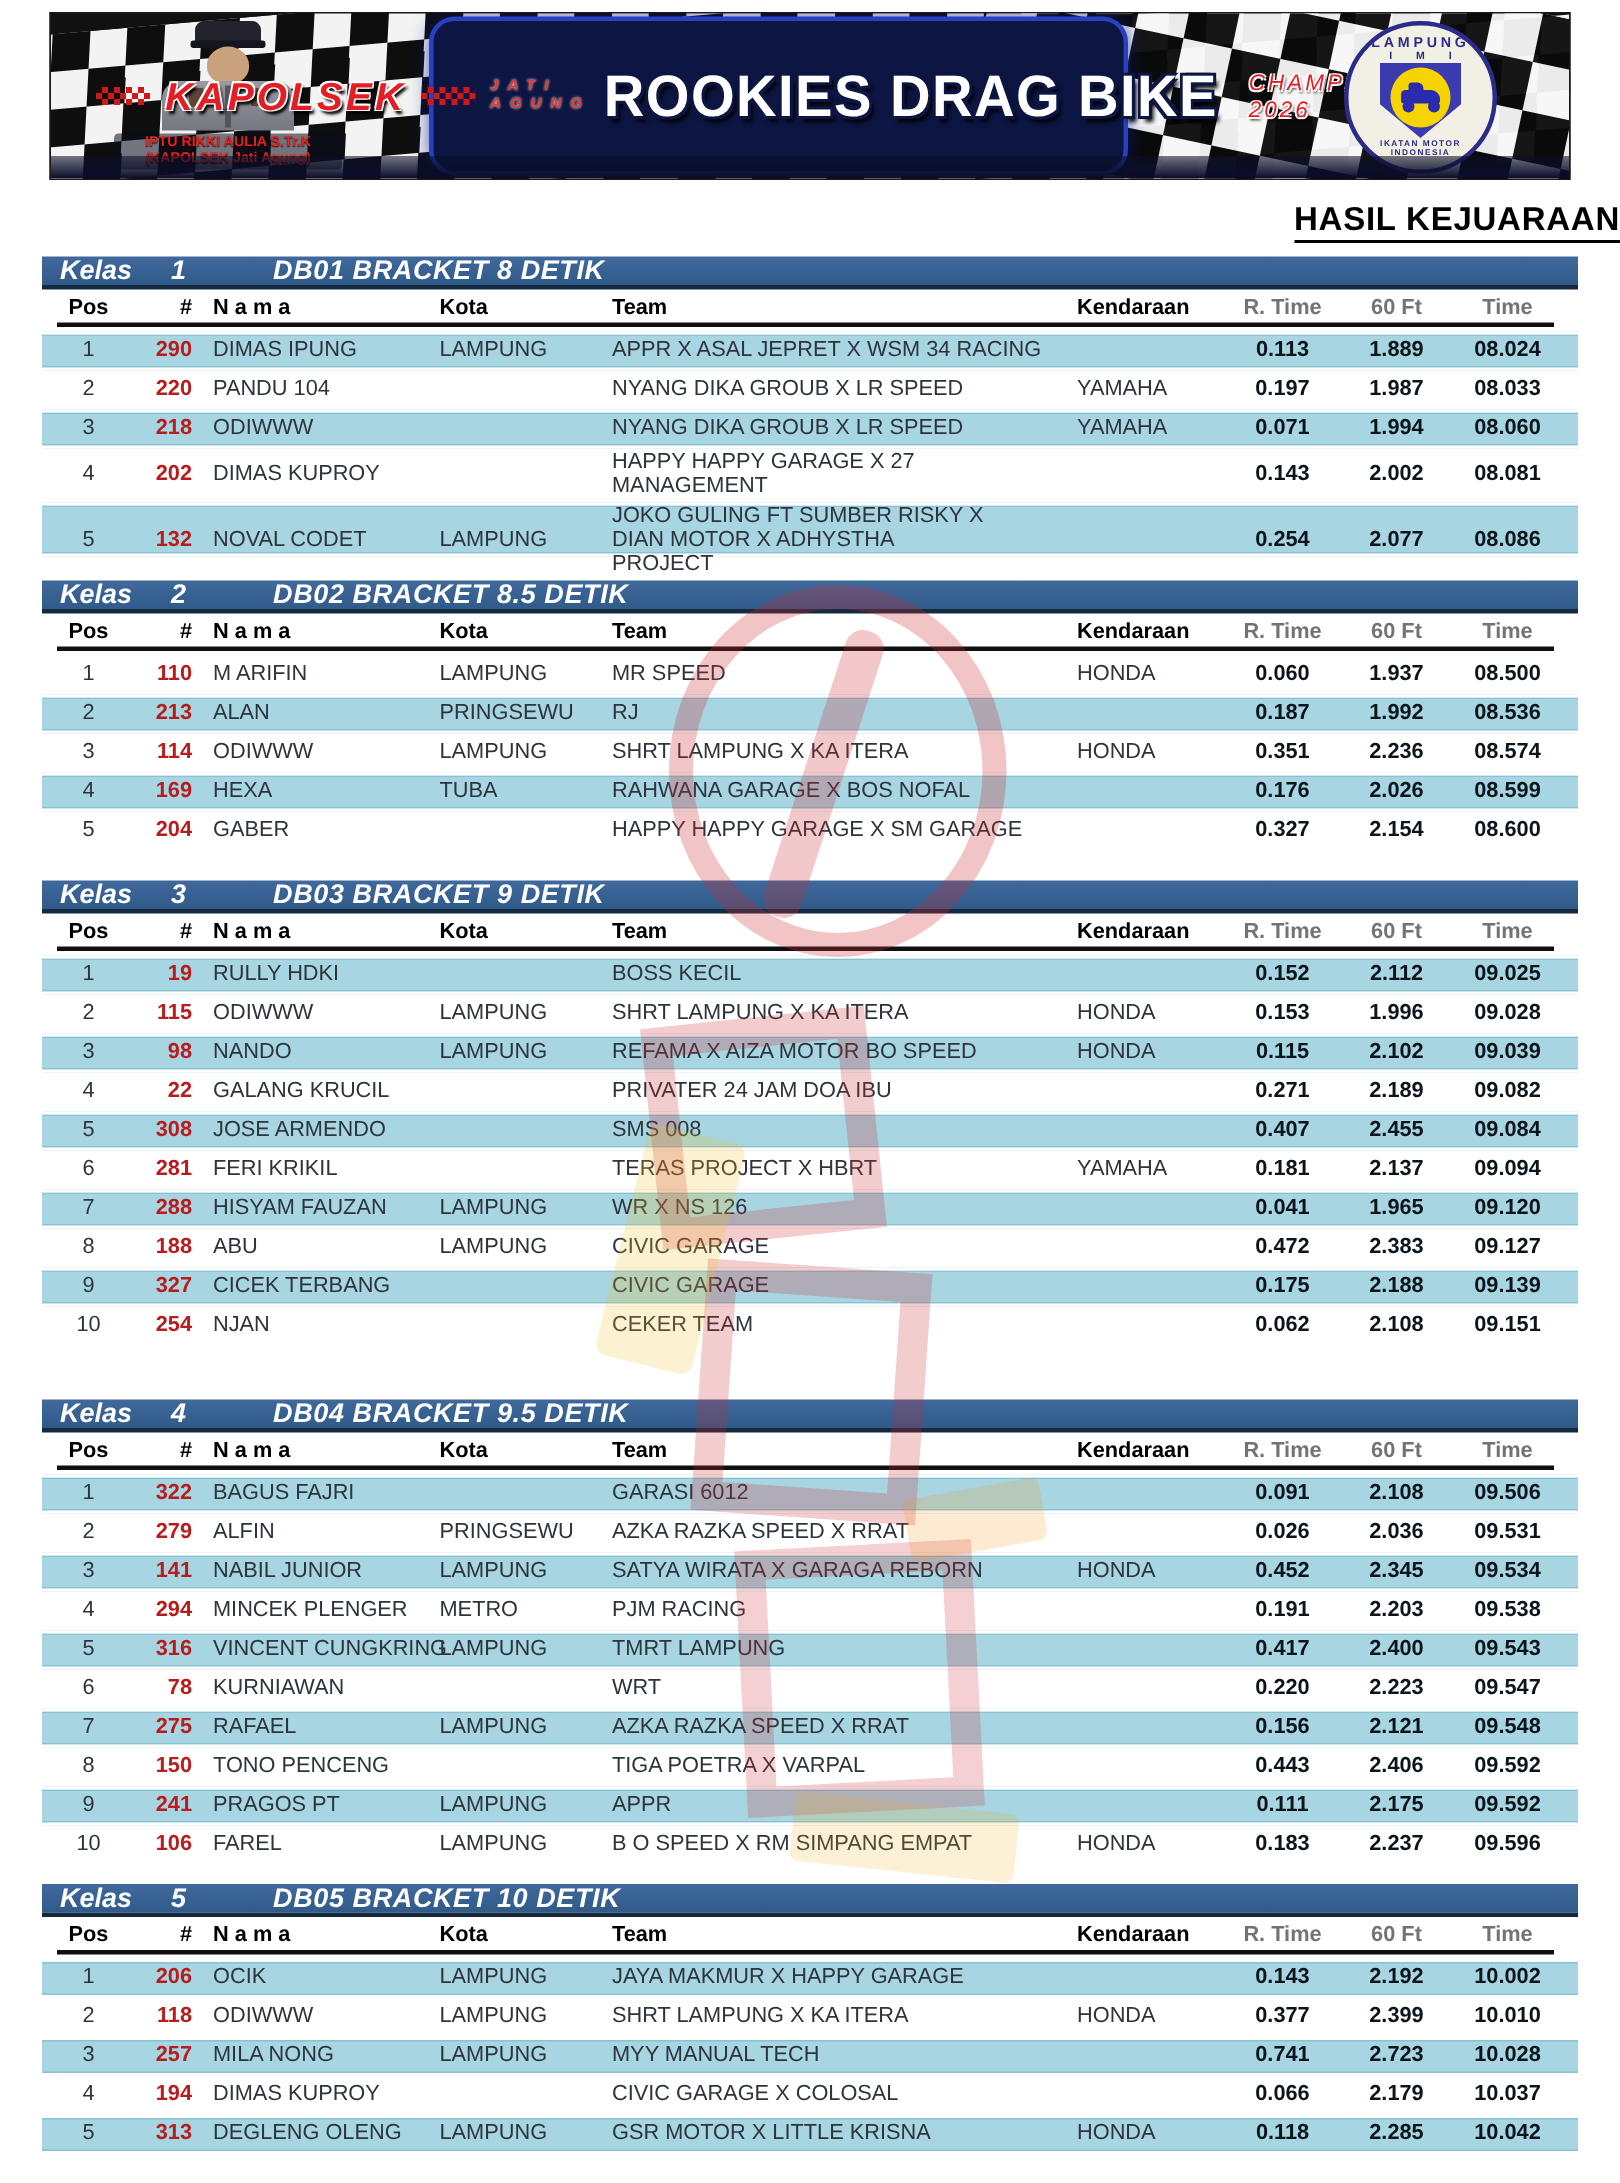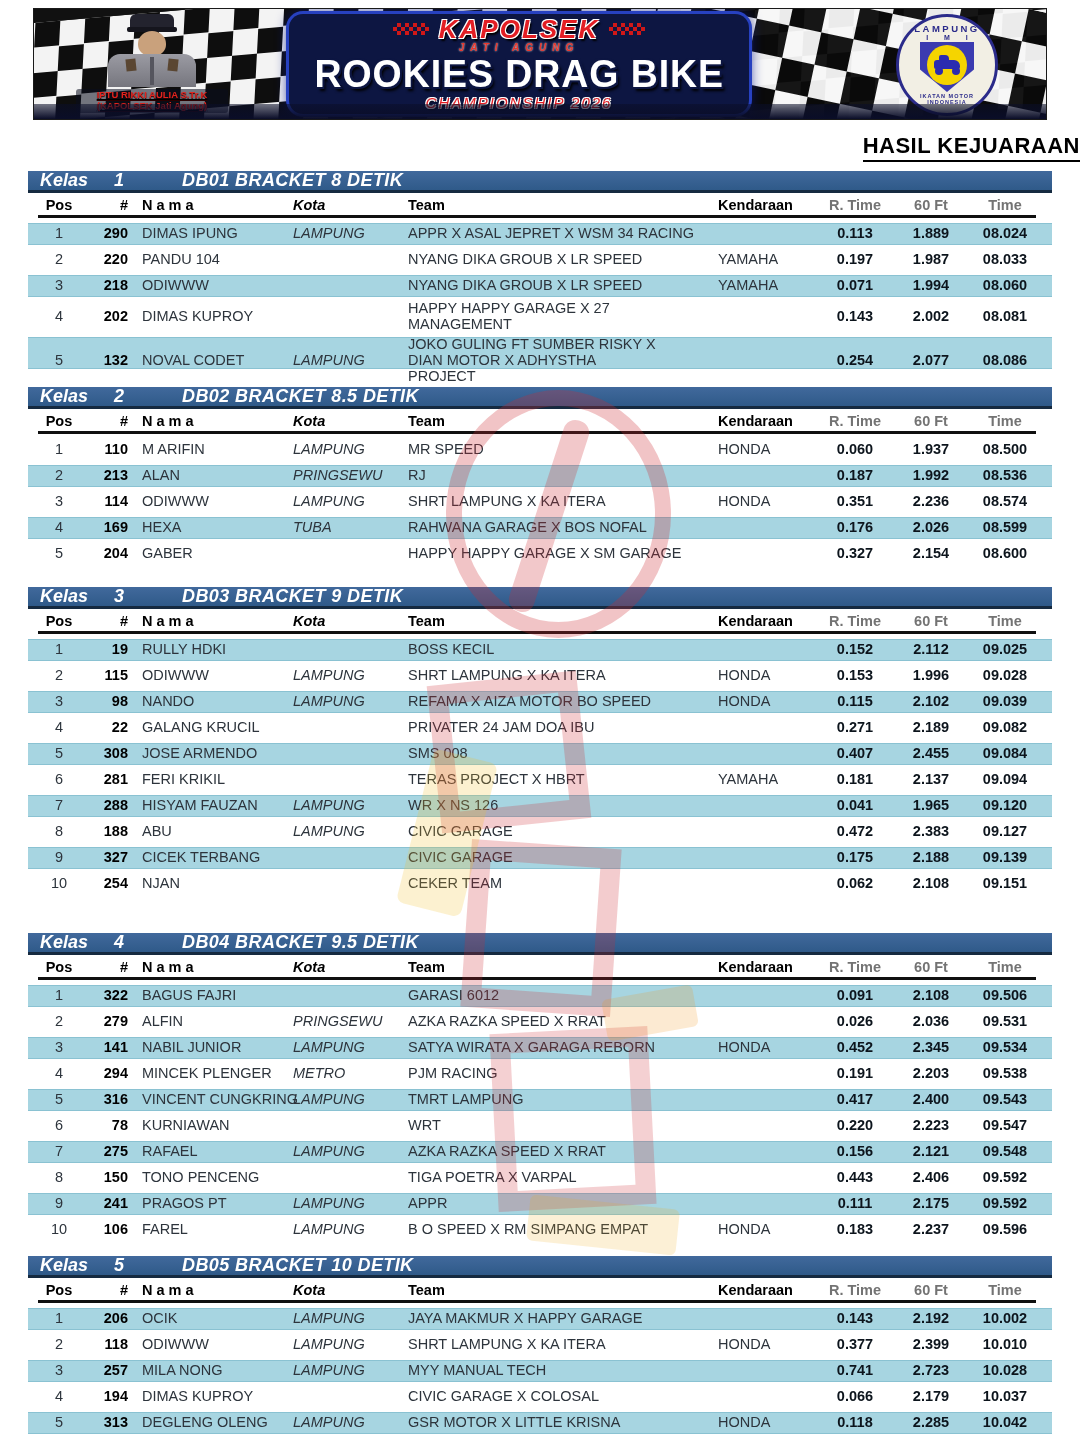--- a/index.html
+++ b/index.html
@@ -16,24 +16,24 @@
   .banner::after{content:'';position:absolute;left:0;right:0;bottom:0;height:15px;background:linear-gradient(rgba(10,14,40,.55),#0a0d28);}
   .officer{position:absolute;left:42px;top:2px;width:152px;height:108px;}
   .photo{position:relative;width:100%;height:76px;}
   .ph-cap{position:absolute;left:50%;top:3px;width:44px;height:16px;background:#23232e;border-radius:6px 6px 2px 2px;transform:translateX(-50%);}
   .ph-brim{position:absolute;left:50%;top:16px;width:50px;height:5px;background:#15151d;border-radius:2px;transform:translateX(-50%);}
   .ph-face{position:absolute;left:50%;top:20px;width:28px;height:25px;background:#c9a17c;border-radius:50% 50% 45% 45%;transform:translateX(-50%);}
   .ph-torso{position:absolute;left:50%;top:43px;width:88px;height:33px;background:linear-gradient(#9b9ba3,#76767e);border-radius:12px 12px 0 0;transform:translateX(-50%);}
   .ph-patch1{position:absolute;left:50%;top:48px;width:10px;height:12px;background:#5a4632;transform:translateX(-26px) rotate(-6deg);}
   .ph-patch2{position:absolute;left:50%;top:48px;width:10px;height:12px;background:#5a4632;transform:translateX(16px) rotate(6deg);}
   .ph-button{position:absolute;left:50%;top:46px;width:4px;height:28px;background:#55555e;transform:translateX(-2px);}
-  .caption{position:relative;margin-top:2px;background:rgba(10,12,30,.55);padding:1px 0 2px;border-radius:3px;text-decoration:underline;}
+  .caption{position:relative;margin-top:2px;background:rgba(10,12,30,.55);padding:1px 0 2px;border-radius:3px;}
   .caption div{color:#e0241f;font-weight:800;font-size:9.5px;line-height:1.12;text-align:center;text-shadow:0 1px 1px #2b0000;white-space:nowrap;}
   .title-stack{position:absolute;left:255px;width:460px;top:5px;height:100px;background:#0d1642;border-radius:14px;
-    box-shadow:0 0 0 3px #2741c0,0 0 14px #0a1a90;display:flex;flex-direction:column;align-items:center;justify-content:center;padding:3px 0;}
+    box-shadow:0 0 0 3px #2741c0,0 0 14px #0a1a90;display:flex;align-items:center;justify-content:center;padding:3px 0;}
   .t1{font-size:26px;line-height:1;color:#e31e24;font-style:italic;font-weight:900;letter-spacing:2px;display:flex;align-items:center;
       text-shadow:-1px -1px 0 #fff,1px -1px 0 #fff,-1px 1px 0 #fff,1px 1px 0 #fff,2px 3px 2px #000;}
   .t1::before,.t1::after{content:'';display:inline-block;width:36px;height:12px;margin:0 10px;
       background:repeating-conic-gradient(#d01818 0% 25%, transparent 0% 50%);background-size:8px 8px;}
   .t2{font-size:10px;line-height:1.2;color:#e8352b;font-style:italic;font-weight:900;letter-spacing:6px;text-shadow:0 0 2px #fff;}
   .t3{font-size:39px;line-height:1;color:#fff;font-weight:900;letter-spacing:1px;transform:scaleX(.96);white-space:nowrap;
       text-shadow:-2px -2px 0 #0d1642,2px -2px 0 #0d1642,-2px 2px 0 #0d1642,2px 2px 0 #0d1642,3px 4px 3px #000;}
   .t4{font-size:15px;line-height:1.15;color:#e31e24;font-style:italic;font-weight:400;letter-spacing:2px;margin-top:1px;padding:0 12px;
       text-shadow:-1px -1px 0 #fff,1px -1px 0 #fff,-1px 1px 0 #fff,1px 1px 0 #fff,1px 2px 2px #000;}
   .imi-logo{position:absolute;right:48px;top:5px;width:102px;height:102px;border-radius:50%;background:#f2efe4;border:3px solid #2b2b8a;
@@ -67,23 +67,23 @@
   .grid{display:grid;grid-template-columns:62px 44px 158px 114px 308px 100px 82px 70px 78px;align-items:center;}
   .thead{height:25px;position:relative;font-size:14.5px;}
   .thead::after{content:'';position:absolute;left:10px;right:16px;bottom:0;height:3px;background:#101010;}
   .hc{font-weight:bold;color:#000;}
   .rows{margin-top:3px;}
   .row{height:26px;font-size:14.5px;color:#2d343c;}
   .row.tall{height:36px;}
   .row.hl{background:#a7d5e1;border-top:2px solid #fff;border-bottom:2px solid #fff;box-shadow:inset 0 1px 0 #8ac2d2,inset 0 -1px 0 #8ac2d2;}
   .cell{white-space:nowrap;overflow:visible;line-height:1.1;}
   .c0{text-align:center;}
-  .c1{text-align:right;padding-right:6px;font-weight:bold;color:#000000;}
+  .c1{text-align:right;padding-right:6px;font-weight:bold;color:#b91c1c;}
   .c2{padding-left:8px;}
-  .c3{padding-left:1px;font-style:italic;}
+  .c3{padding-left:1px;}
   .c4{padding-left:2px;}
   .c5{padding-left:4px;}
   .c6,.c7,.c8{text-align:center;font-weight:bold;color:#0c141c;}
   .hc.c1{color:#000;} .hc.c6,.hc.c7,.hc.c8{color:#737373;}
   .row.tall .c4{white-space:normal;max-width:252px;}
 
   
   .watermark{position:absolute;left:408px;top:382px;width:350px;height:890px;z-index:2;pointer-events:none;}
   .wm-ring{position:absolute;left:38px;top:8px;width:225px;height:248px;border:16px solid rgba(205,42,50,.28);border-radius:50%;}
   .wm-bar{position:absolute;left:128px;top:34px;width:26px;height:200px;background:rgba(205,42,50,.26);transform:rotate(18deg);border-radius:12px;}

